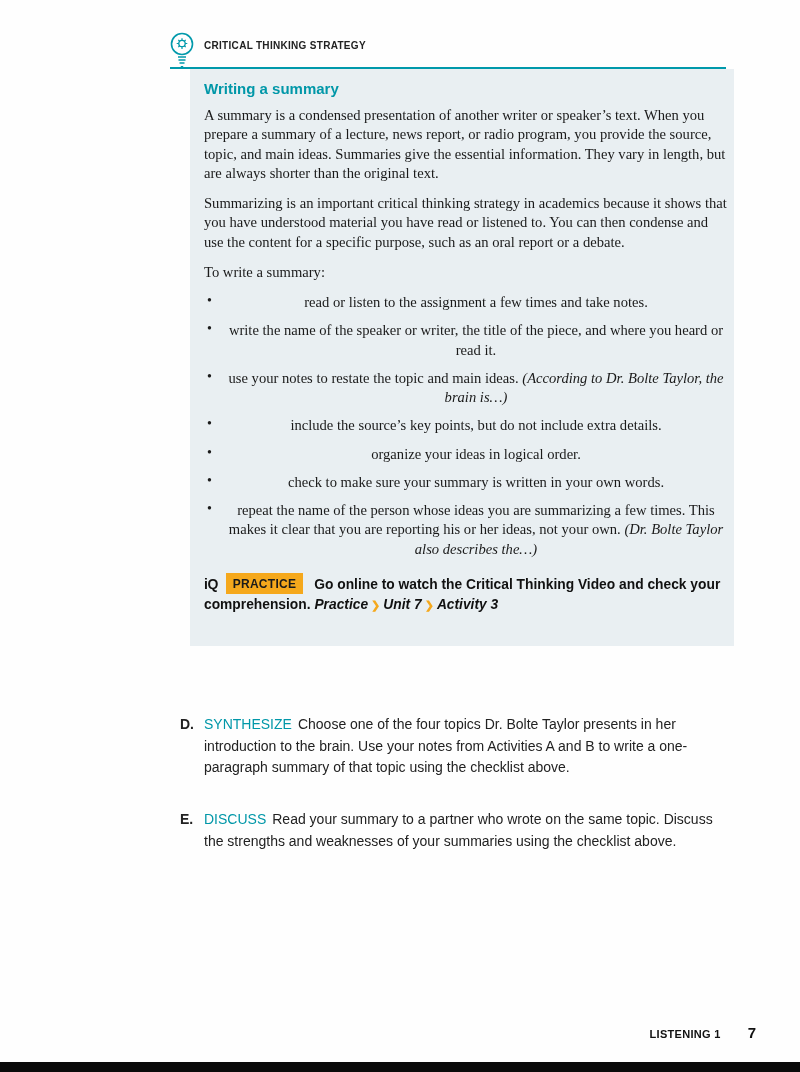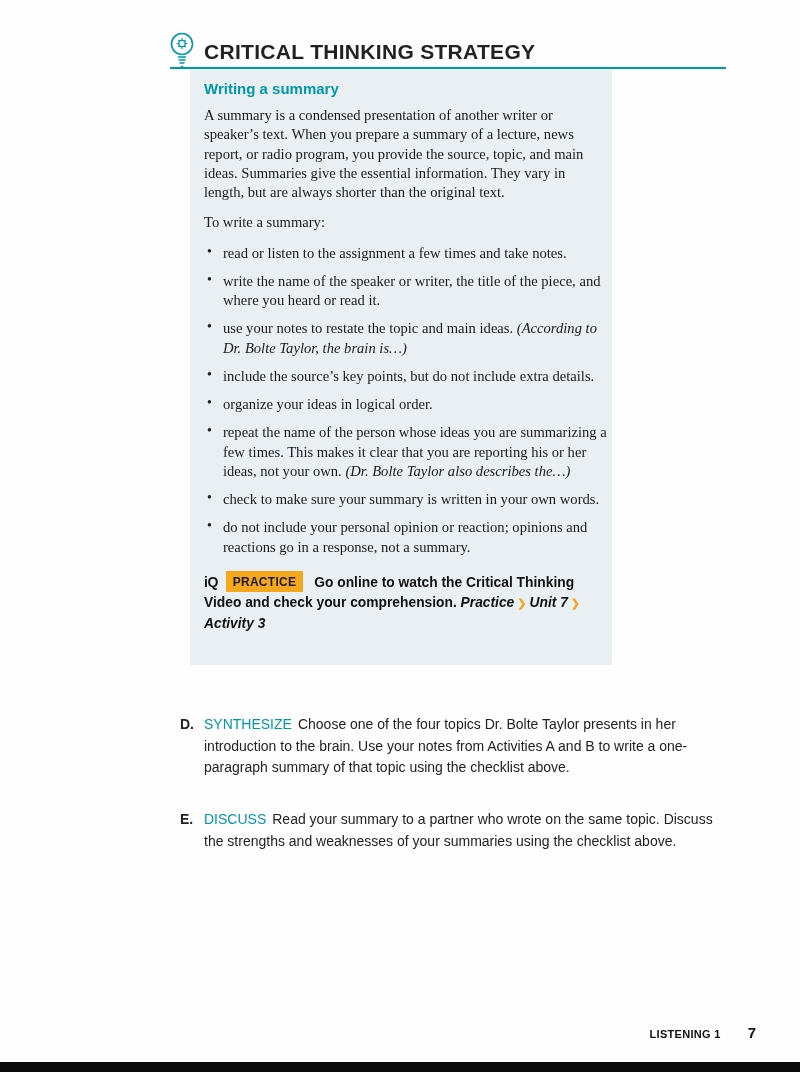--- a/index.html
+++ b/index.html
@@ -13,45 +13,45 @@
   }
 
   
   .strategy-header {
     position: absolute; left: 170px; top: 30px; width: 556px; height: 37px;
     border-bottom: 2px solid #0099ab;
   }
   .lightbulb { position: absolute; left: -2px; top: 0px; }
   .strategy-title {
     position: absolute; left: 34px; top: 10px;
-    font-size: 21px; font-weight: bold; letter-spacing: 0.3px; color: #222;
+    font-size: 10px; font-weight: bold; letter-spacing: 0.3px; color: #222;
   }
 
   
   .strategy-box {
-    position: absolute; left: 190px; top: 69px; width: 422px;
+    position: absolute; left: 190px; top: 69px; width: 544px;
     box-sizing: border-box;
     background: #e9eff2;
     padding: 11px 5px 16px 14px;
   }
   .box-subtitle {
     font-size: 15px; font-weight: bold; color: #0097a8;
     margin: 0 0 9px 0;
   }
   .box-para {
     font-family: "Liberation Serif", serif;
     font-size: 14.6px; line-height: 1.32;
     margin: 0 0 11px 0; color: #1a1a1a;
   }
   ul.checklist { list-style: none; margin: 2px 0 0 0; padding: 0; }
   ul.checklist li {
     position: relative;
     font-family: "Liberation Serif", serif;
     font-size: 14.6px; line-height: 1.32; color: #1a1a1a;
-    padding-left: 19px; margin-bottom: 9px;
+    padding-left: 19px; margin-bottom: 9px; text-align: center;
   }
   ul.checklist li::before {
     content: "•"; position: absolute; left: 3px; top: -1px;
     font-size: 14px; color: #1a1a1a;
   }
   ul.checklist em { font-style: italic; }
 
   .practice-row {
     margin-top: 14px;
     font-size: 13.8px; font-weight: bold; line-height: 1.5; color: #111;
@@ -96,30 +96,30 @@
       <path d="M10 27h8 M10.5 30h7 M11.5 33h5" stroke="#0099ab" stroke-width="1.5" fill="none"></path>
       <path d="M12.5 36h3l-1.5 2.5z" fill="#0099ab"></path>
     </svg>
   </span>
   <span class="strategy-title">CRITICAL THINKING STRATEGY</span>
 </div>
 
 <div class="strategy-box">
   <h2 class="box-subtitle">Writing a summary</h2>
   <p class="box-para">A summary is a condensed presentation of another writer or speaker’s text. When you prepare a summary of a lecture, news report, or radio program, you provide the source, topic, and main ideas. Summaries give the essential information. They vary in length, but are always shorter than the original text.</p>
+  <p class="box-para">Summarizing is an important critical thinking strategy in academics because it shows that you have understood material you have read or listened to. You can then condense and use the content for a specific purpose, such as an oral report or a debate.</p>
   <p class="box-para">To write a summary:</p>
   <ul class="checklist">
     <li><span>read or listen to the assignment a few times and take notes.</span><em></em></li>
     <li><span>write the name of the speaker or writer, the title of the piece, and where you heard or read it.</span><em></em></li>
     <li><span>use your notes to restate the topic and main ideas. </span><em>(According to Dr. Bolte Taylor, the brain is…)</em></li>
     <li><span>include the source’s key points, but do not include extra details.</span><em></em></li>
     <li><span>organize your ideas in logical order.</span><em></em></li>
+    <li><span>check to make sure your summary is written in your own words.</span><em></em></li>
     <li><span>repeat the name of the person whose ideas you are summarizing a few times. This makes it clear that you are reporting his or her ideas, not your own. </span><em>(Dr. Bolte Taylor also describes the…)</em></li>
-    <li><span>check to make sure your summary is written in your own words.</span><em></em></li>
-    <li><span>do not include your personal opinion or reaction; opinions and reactions go in a response, not a summary.</span><em></em></li>
   </ul>
   <p class="practice-row">
     <span class="iq-logo">iQ</span>
     <span class="practice-badge">PRACTICE</span>
     <span>Go online to watch the Critical Thinking Video and check your comprehension. </span>
     <span class="practice-path">
       <span>Practice</span><span class="chev">❯</span><span>Unit 7</span><span class="chev">❯</span><span>Activity 3</span>
     </span>
   </p>
 </div>

